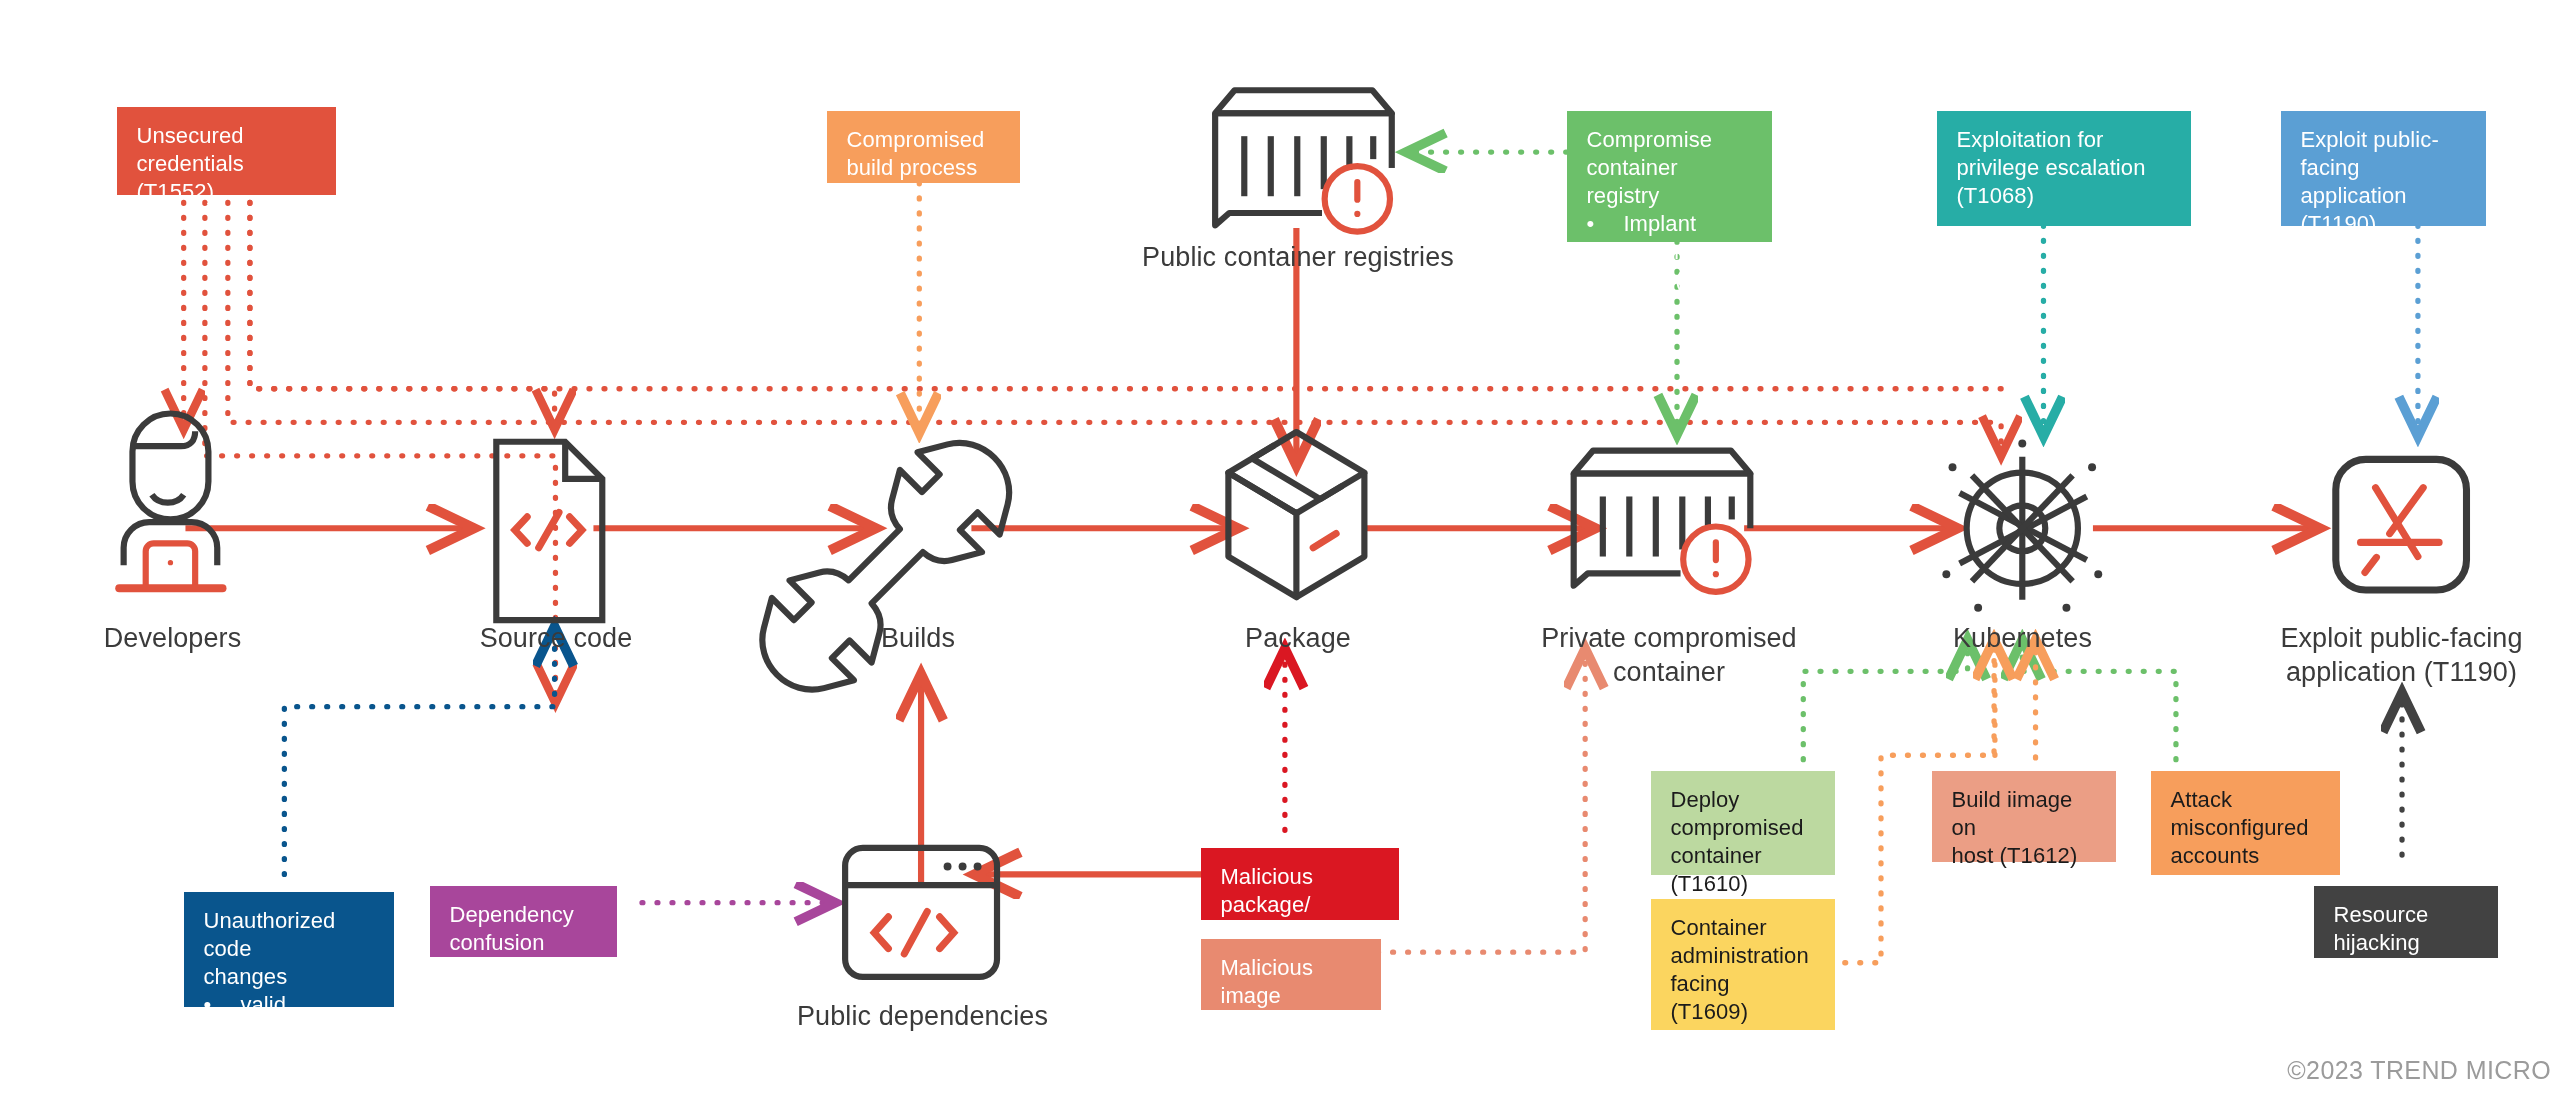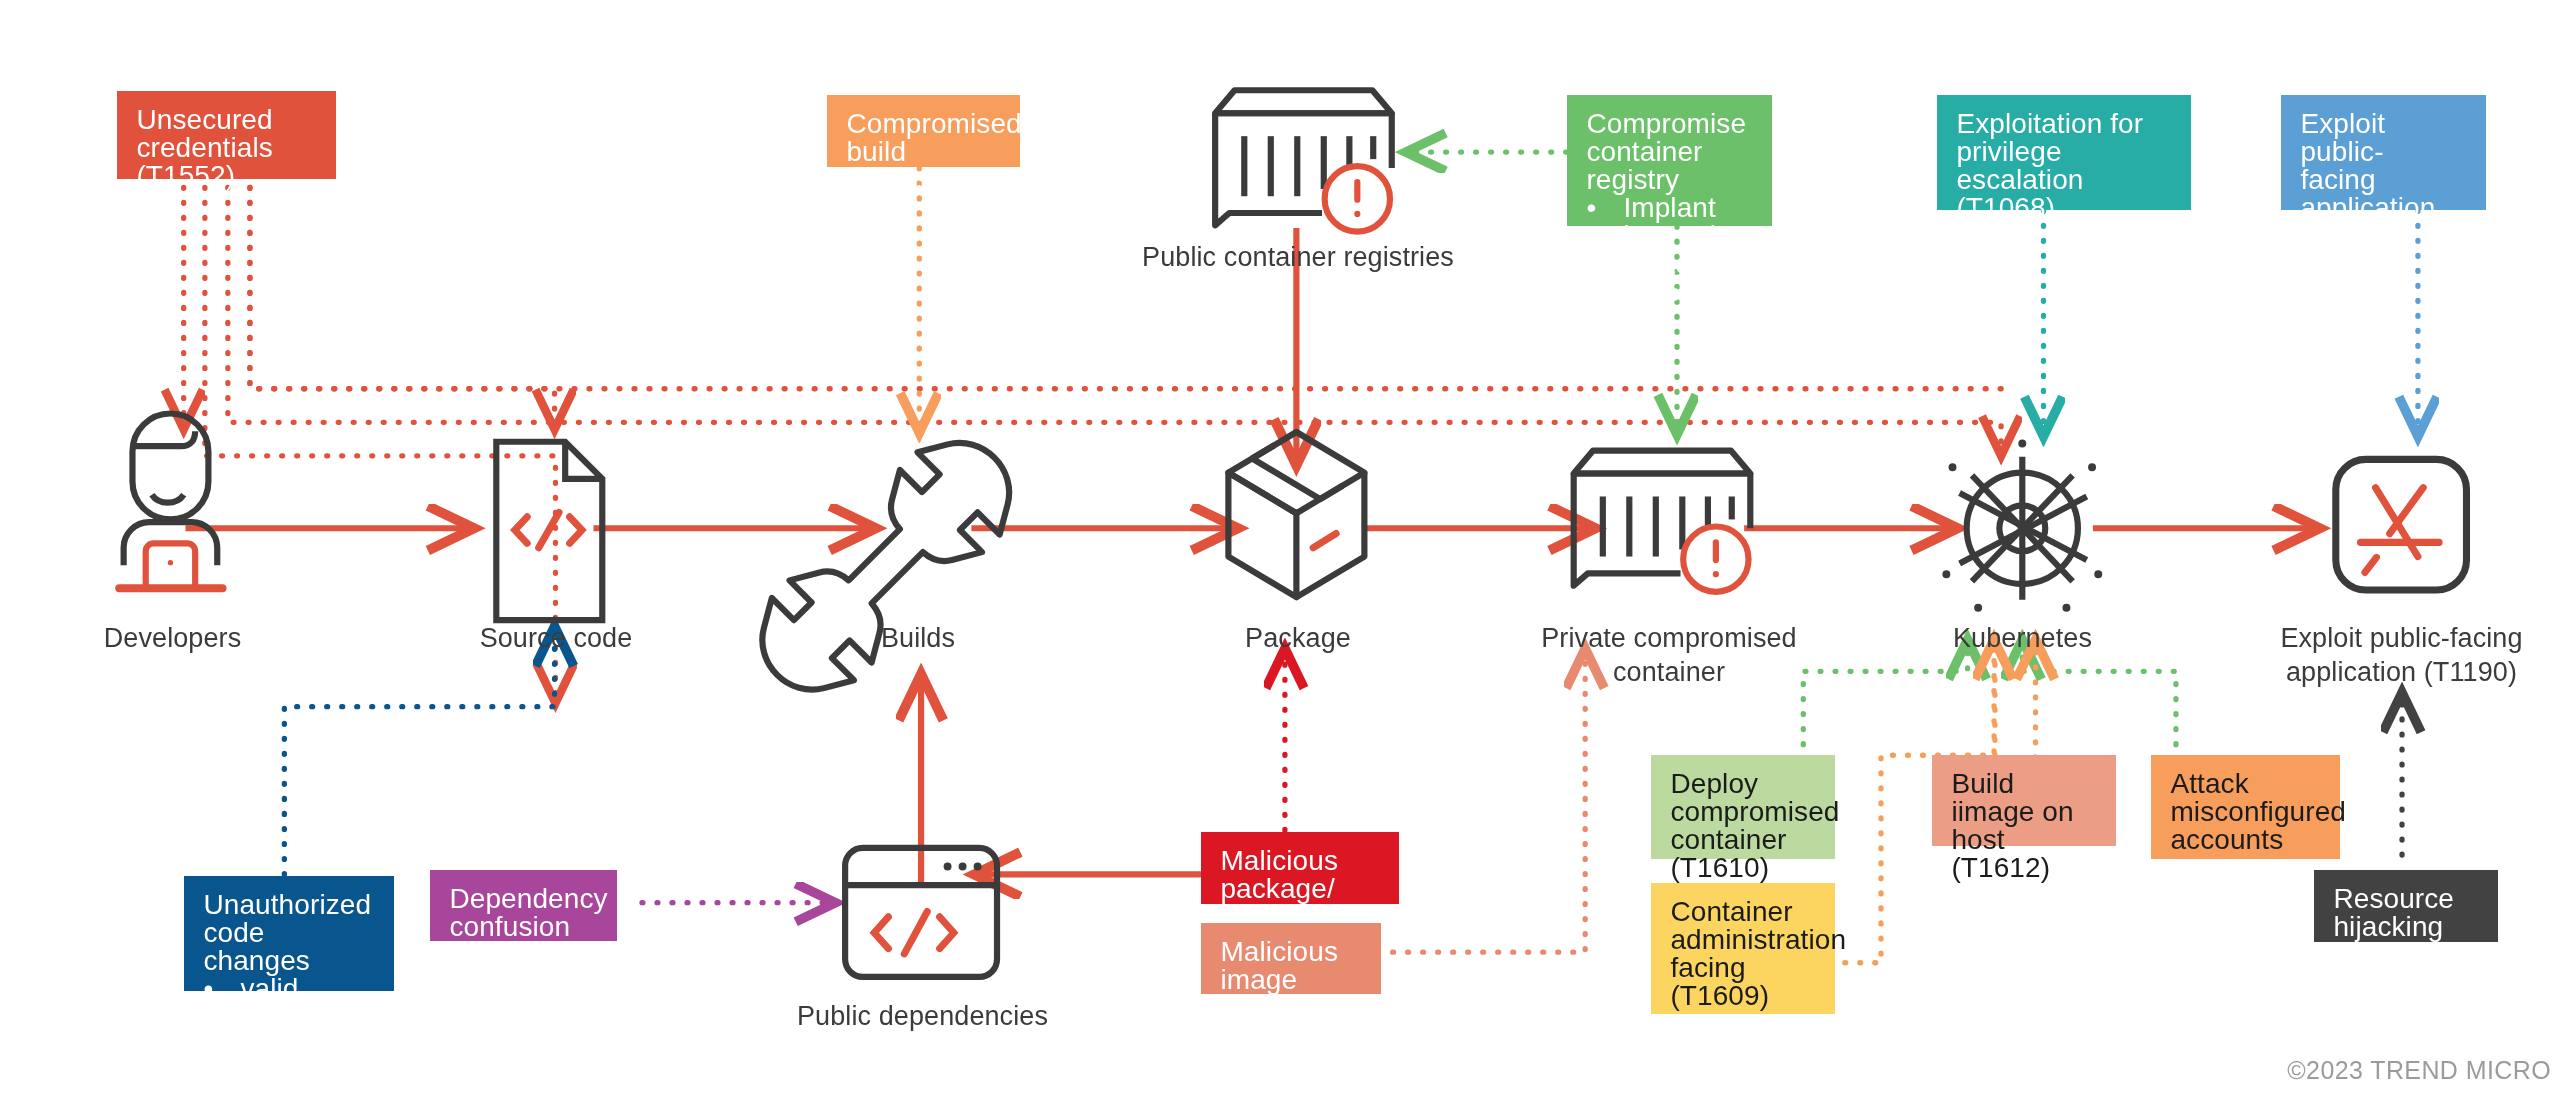--- a/index.html
+++ b/index.html
@@ -1,21 +1,21 @@
 <!DOCTYPE html>
 <html style="font-size:14px"><head>
 <meta charset="utf-8">
 <style>
   html,body{margin:0;padding:0;background:#ffffff;}
   body{font-family:"Liberation Sans","DejaVu Sans",sans-serif;}
   #stage{position:relative;width:2576px;height:1106px;background:#fff;overflow:hidden;}
   #wires{position:absolute;left:0;top:0;width:2576px;height:1106px;}
   .node{position:absolute;display:flex;flex-direction:column;align-items:center;}
   .node .cap{margin-top:12.4px;font-size:27px;line-height:34px;color:#3b3b3b;text-align:center;white-space:pre-line;letter-spacing:0.1px;}
-  .tag{position:absolute;box-sizing:border-box;padding:15px 17.7px 15px 19.4px;font-size:28px;line-height:28px;letter-spacing:0.1px;}
+  .tag{position:absolute;box-sizing:border-box;padding:15px 17.7px 15px 19.4px;font-size:22px;line-height:28px;letter-spacing:0.1px;margin-top:16px;}
   .tag .ln{display:block;}
   .tag .bullet{display:block;padding-left:37px;text-indent:-37px;}
   .tag .bullet .dot{display:inline-block;width:37px;text-indent:0;}
   .copyright{position:absolute;right:25px;bottom:21px;font-size:25px;color:#9b9b9b;letter-spacing:0.4px;}
 </style>
 </head>
 <body>
 
 <div id="stage">
 
@@ -272,21 +272,21 @@
 
 <div class="tag" style="left:827px;top:95px;width:193px;height:72px;background:#f79e5c;color:#fff;">
   <span class="ln">Compromised</span>
   <span class="ln">build process</span>
 </div>
 
 <div class="tag" style="left:1567px;top:95px;width:205px;height:131px;background:#6cc06a;color:#fff;">
   <span class="ln">Compromise</span>
   <span class="ln">container registry</span>
   <span class="bullet"><span class="dot">•</span><span>Implant internal</span></span>
-  <span class="bullet"><span class="dot">&nbsp;</span><span>iimage (T1525)</span></span>
+  <span class="bullet"><span class="dot">&nbsp;</span><span>valid (T1525)</span></span>
 </div>
 
 <div class="tag" style="left:1937px;top:95px;width:254px;height:115px;background:#27ada6;color:#fff;">
   <span class="ln">Exploitation for</span>
   <span class="ln">privilege escalation</span>
   <span class="ln">(T1068)</span>
 </div>
 
 <div class="tag" style="left:2281px;top:95px;width:205px;height:115px;background:#5b9fd4;color:#fff;">
   <span class="ln">Exploit public-</span>

